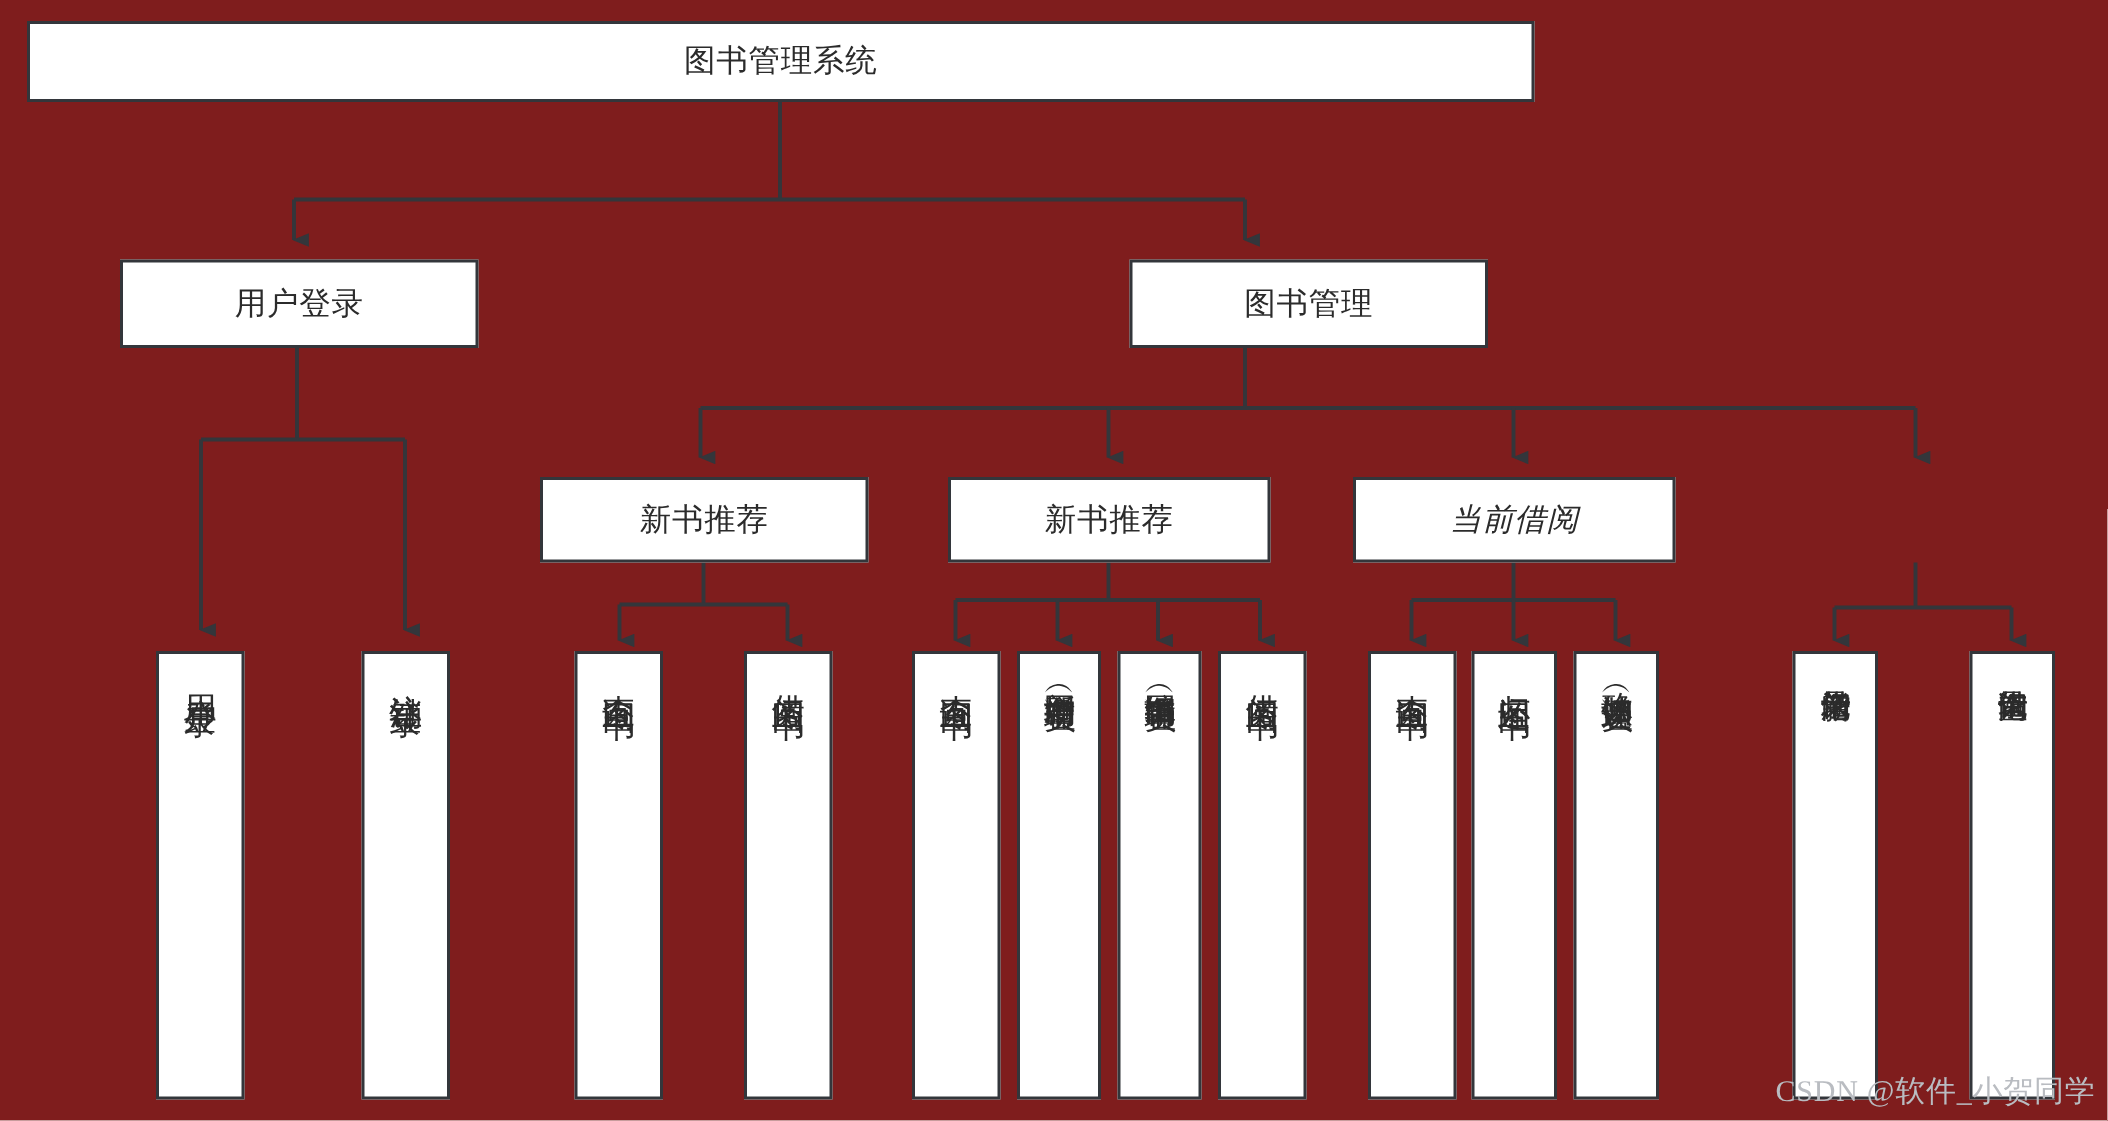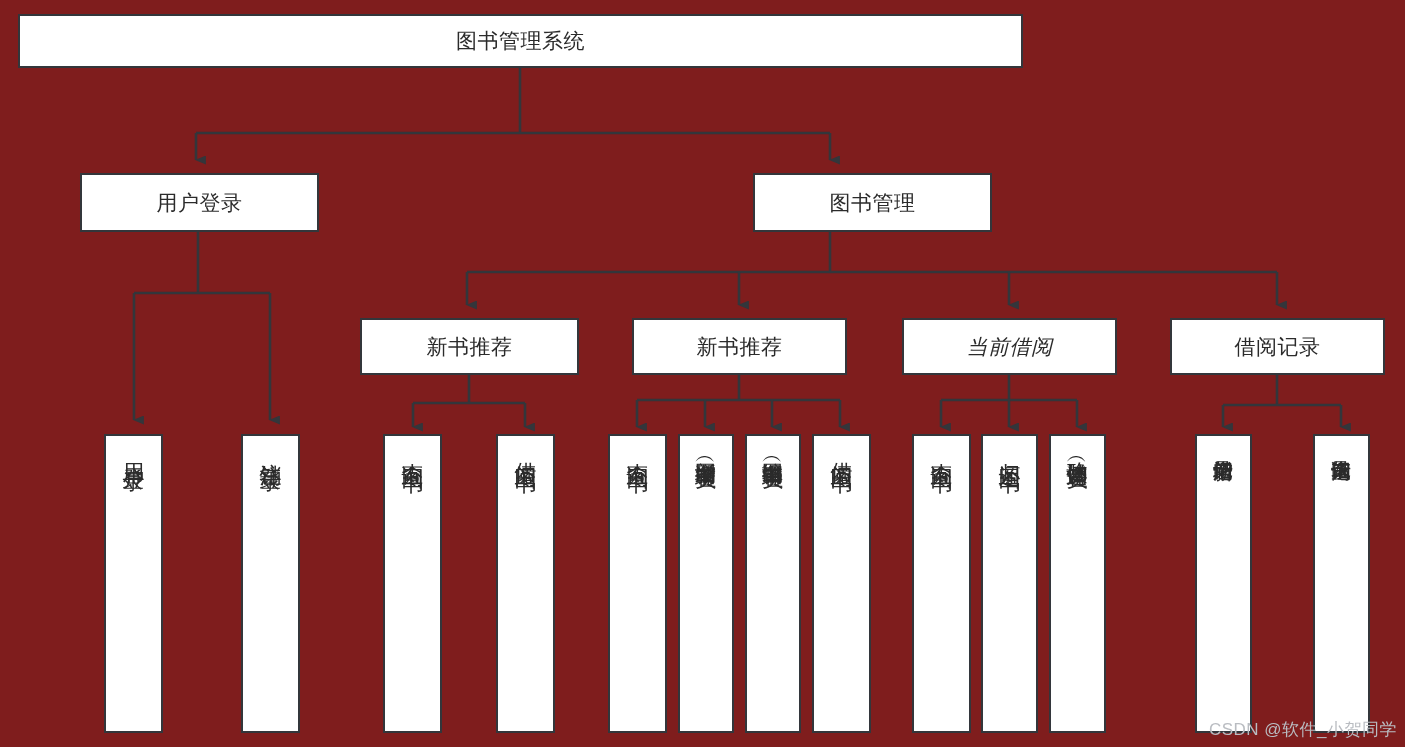--- a/index.html
+++ b/index.html
@@ -66,25 +66,25 @@
     letter-spacing: 1px;
   }
   .node.v.compact .lbl {
     font-size: 20px;
     letter-spacing: 0px;
   }
   #watermark {
     position: absolute;
     right: 8px;
     bottom: 6px;
-    font-size: 17px;
+    font-size: 20px;
     color: #b9bcc1;
     letter-spacing: 0.5px;
     white-space: nowrap;
-    font-family: Liberation Sans, sans-serif;
+    font-family: Liberation Serif, serif;
   }
 </style>
 </head>
 <body>
 
 <div id="canvas">
 
   <svg id="wires" viewBox="0 0 1405 747" xmlns="http://www.w3.org/2000/svg">
     <defs>
       <marker id="arw" viewBox="0 0 10 12" refX="5" refY="11" markerWidth="9" markerHeight="11" orient="auto-start-reverse" markerUnits="userSpaceOnUse">
@@ -152,23 +152,20 @@
   </div>
 
   <div class="node h" style="left:632px; top:318px; width:215px; height:57px;">
     <span class="lbl">新书推荐</span>
   </div>
 
   <div class="node h" style="left:902px; top:318px; width:215px; height:57px;font-style:italic;">
     <span class="lbl">当前借阅</span>
   </div>
 
-  <div class="node h" style="left:1170px; top:318px; width:215px; height:57px;">
-    <span class="lbl">借阅记录</span>
-  </div>
 
   <div class="node v" style="left:104px; top:434px; width:59px; height:299px;">
     <span class="lbl">用户登录</span>
   </div>
 
   <div class="node v" style="left:241px; top:434px; width:59px; height:299px;">
     <span class="lbl">注销登录</span>
   </div>
 
   <div class="node v" style="left:383px; top:434px; width:59px; height:299px;">

